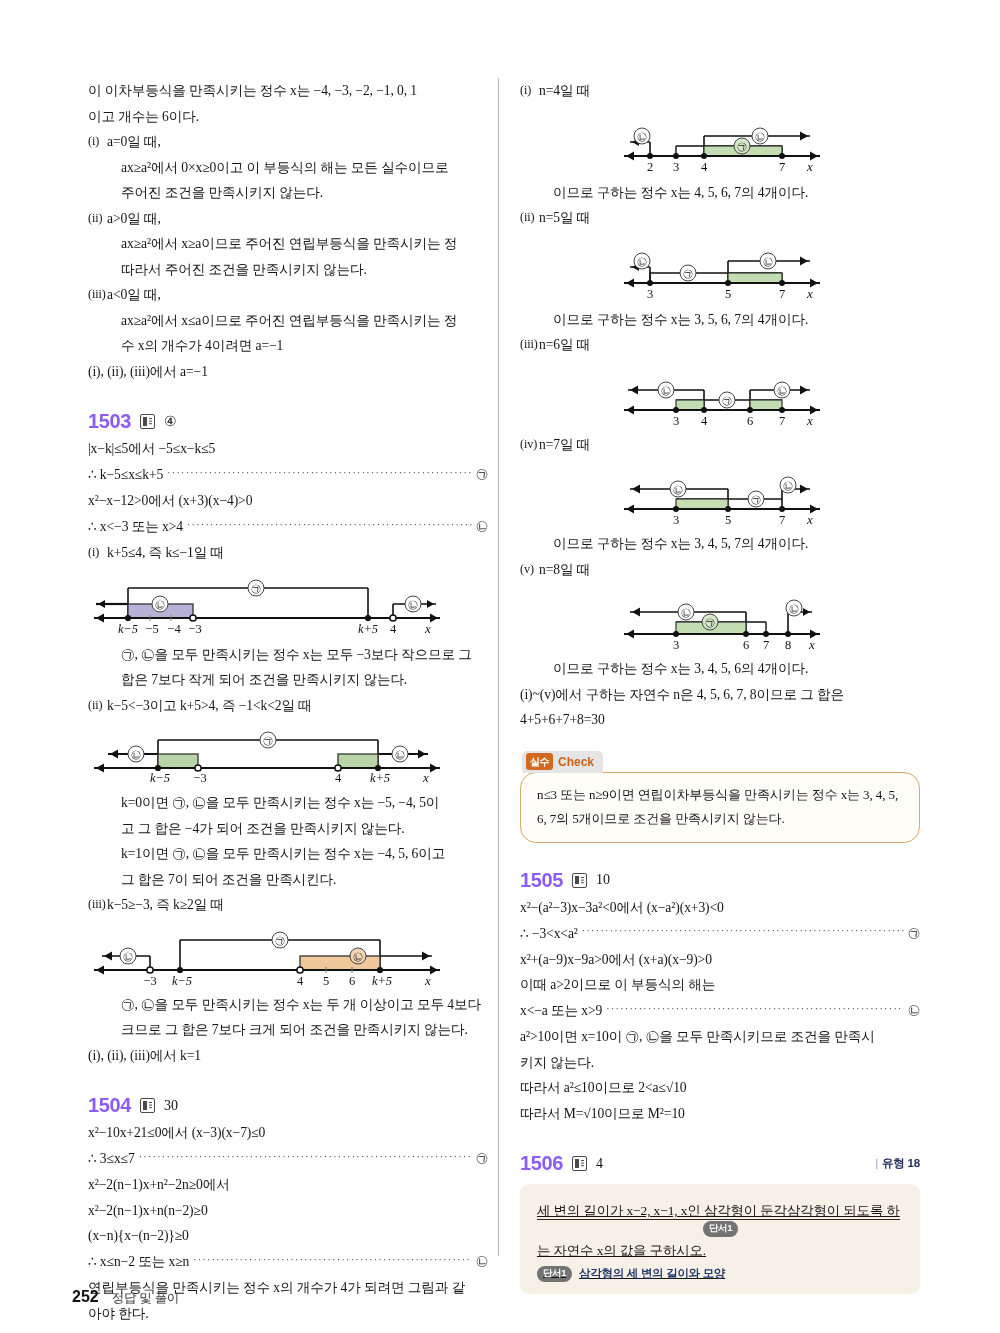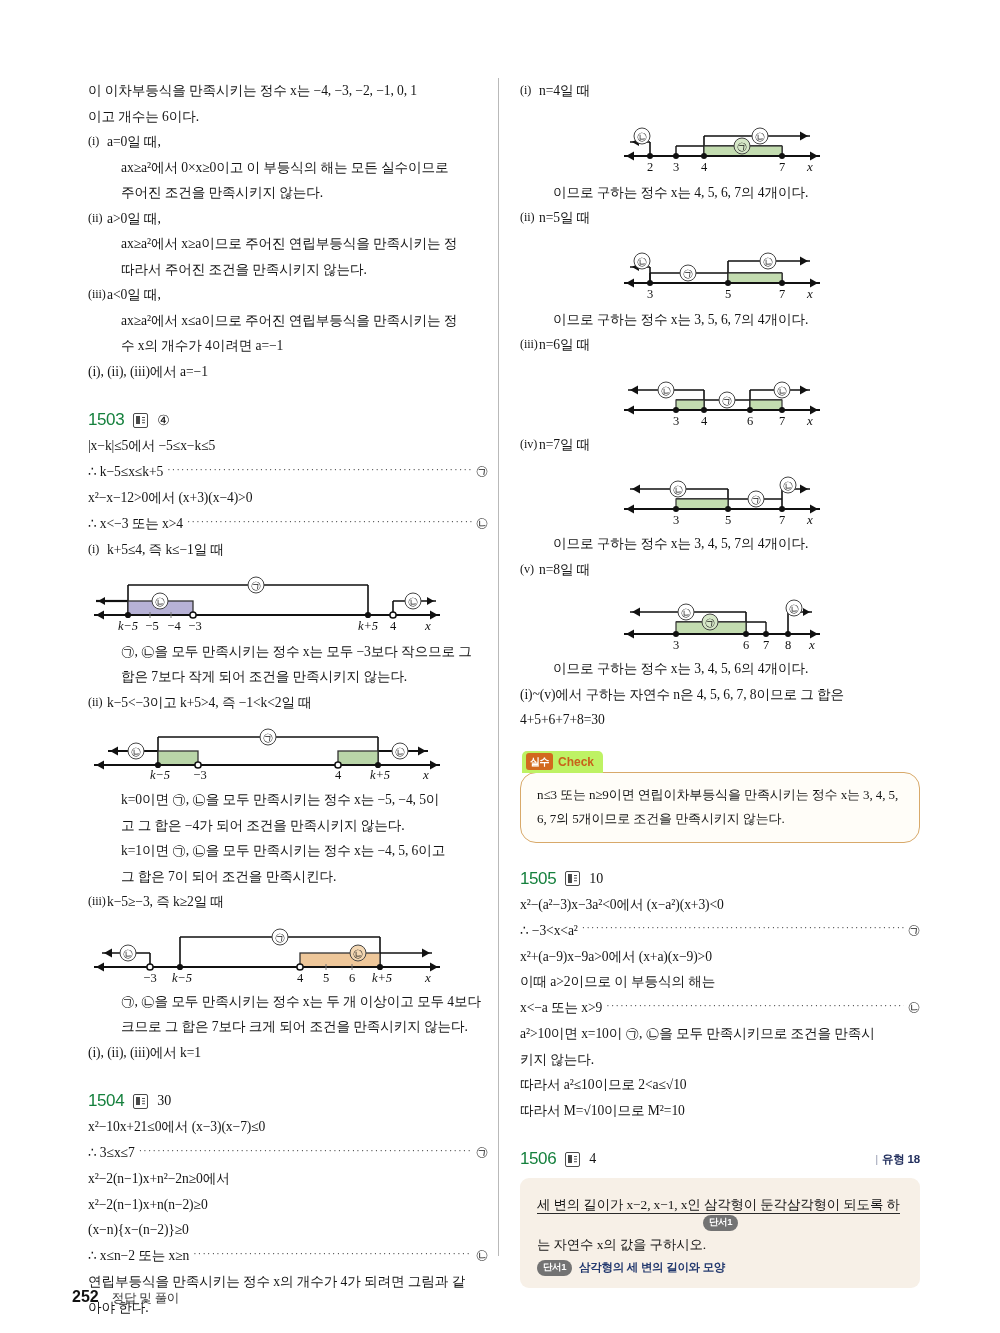--- a/index.html
+++ b/index.html
@@ -43,21 +43,21 @@
   .row-lead .lead-fill::before {
     content:"··································································································································";
     letter-spacing:1.3px; font-size:10px; color:#333;
   }
   .row-lead .tag { flex:0 0 auto; }
 
   
   .phead { display:flex; align-items:center; gap:9px; margin-top:26px; margin-bottom:3px; }
   .pnum {
     font-family:"Liberation Sans","DejaVu Sans",sans-serif;
-    font-weight:normal; font-size:17px; letter-spacing:-0.4px; color:#15803d;
+    font-weight:bold; font-size:20px; letter-spacing:-0.4px; color:#8b5cf6;
   }
   .dap-icon {
     width:15px; height:15px; position:relative; display:inline-block;
     border:1.6px solid #4a4a4a; border-radius:2px; background:#fff;
   }
   .dap-icon::before {
     content:""; position:absolute; left:2px; top:2.2px; width:4px; height:8.4px;
     background:#4a4a4a;
   }
   .dap-icon::after {
@@ -73,21 +73,21 @@
   .ptype .bar { color:#9aa0b4; font-weight:normal; margin-right:4px; }
 
   
   .fig { position:relative; margin:8px 0 6px 0; }
   .fig svg { display:block; }
 
   
   .check-wrap { margin-top:18px; position:relative; }
   .check-tab {
     display:inline-flex; align-items:center; gap:5px;
-    background:#bef264;
+    background:#e5e5e5;
     border-radius:5px 5px 0 0;
     padding:2.5px 9px 2.5px 4px;
     position:relative; z-index:2; margin-left:2px;
   }
   .check-tab .kbadge {
     background:#d2691e; color:#fff;
     font-family:"Liberation Sans","DejaVu Sans",sans-serif;
     font-size:10px; font-weight:bold;
     padding:1.5px 4px; border-radius:3px; letter-spacing:-0.5px;
   }
@@ -101,20 +101,21 @@
     padding:10px 14px 11px 16px;
     margin-top:-1px;
   }
   .check-body .ln { font-size:13px; line-height:24px; }
 
   
   .qbox {
     background:#f7f0e7; border-radius:9px;
     padding:13px 16px 12px 17px;
     margin-top:9px;
+    text-decoration:underline;
   }
   .qbox .ln { font-size:13.4px; line-height:27px; }
   .uline { border-bottom:1px solid #2a2a2a; padding-bottom:1px; }
   .dbadge {
     display:inline-block; background:#737373; color:#fff;
     font-family:"Liberation Sans","DejaVu Sans",sans-serif;
     font-size:9.5px; font-weight:bold; letter-spacing:-0.4px;
     padding:1.5px 6px; border-radius:8px; vertical-align:1px;
   }
   .dline { margin-top:2px; display:flex; align-items:center; gap:7px; }

